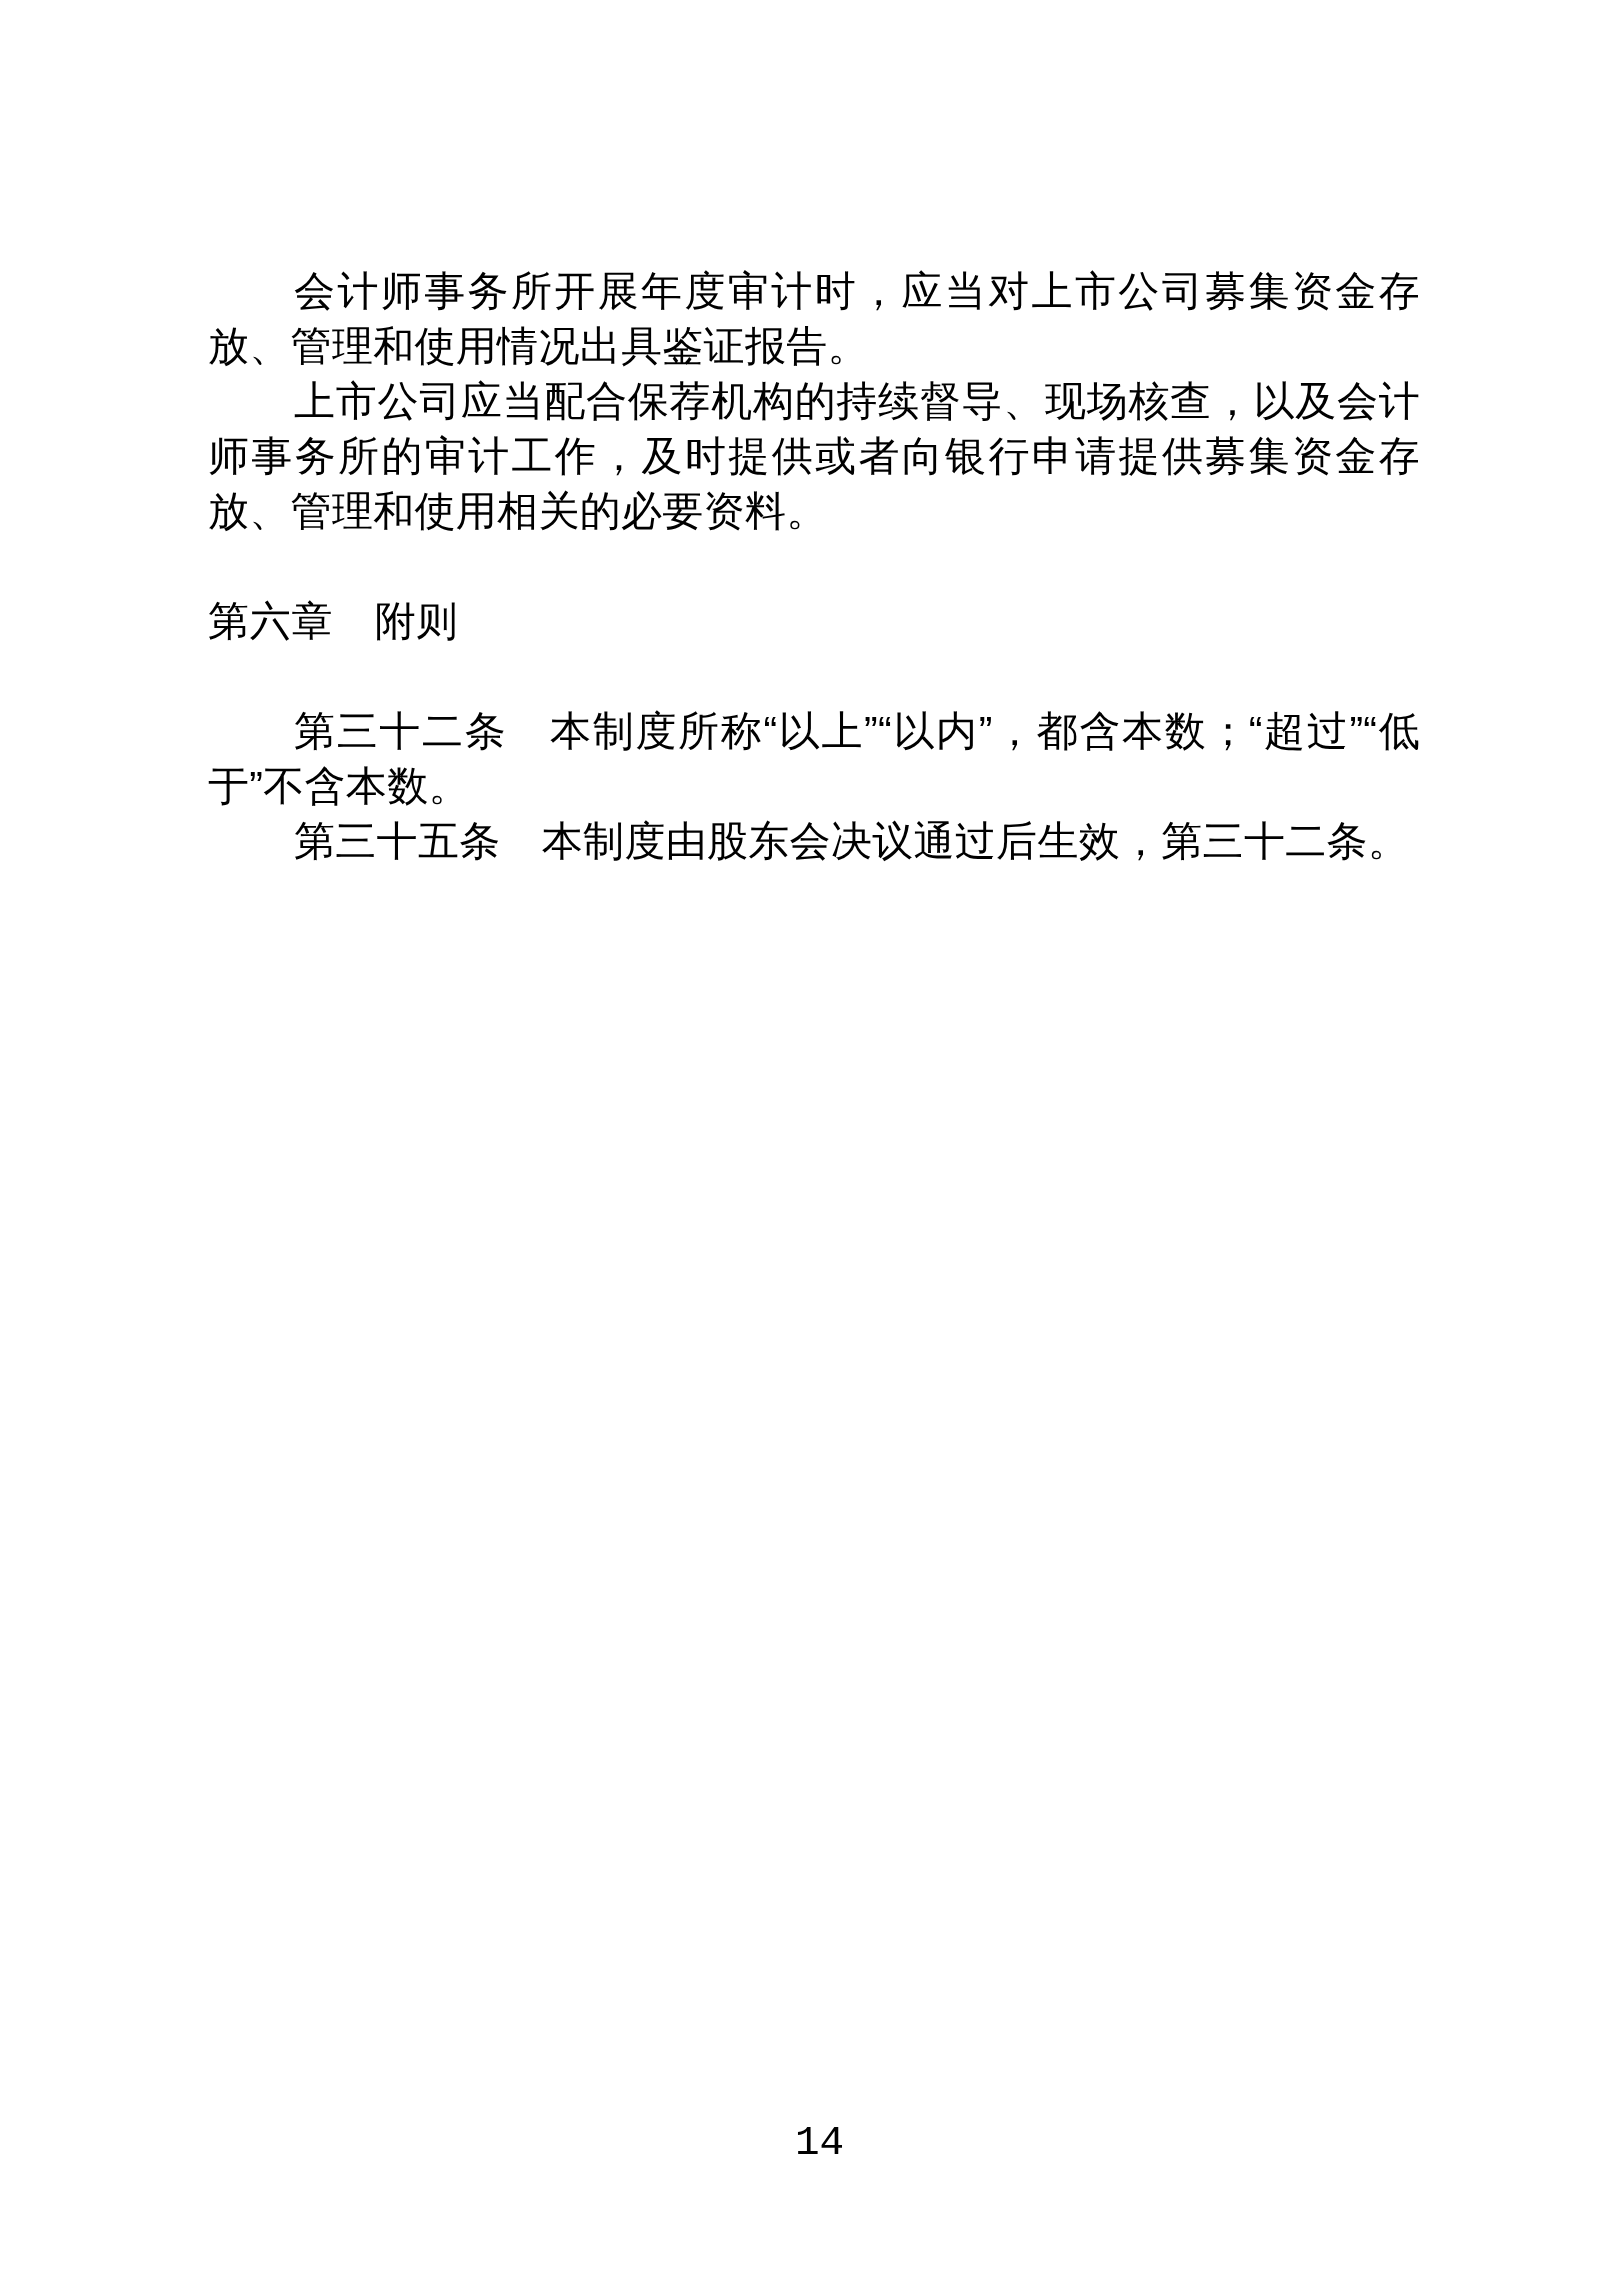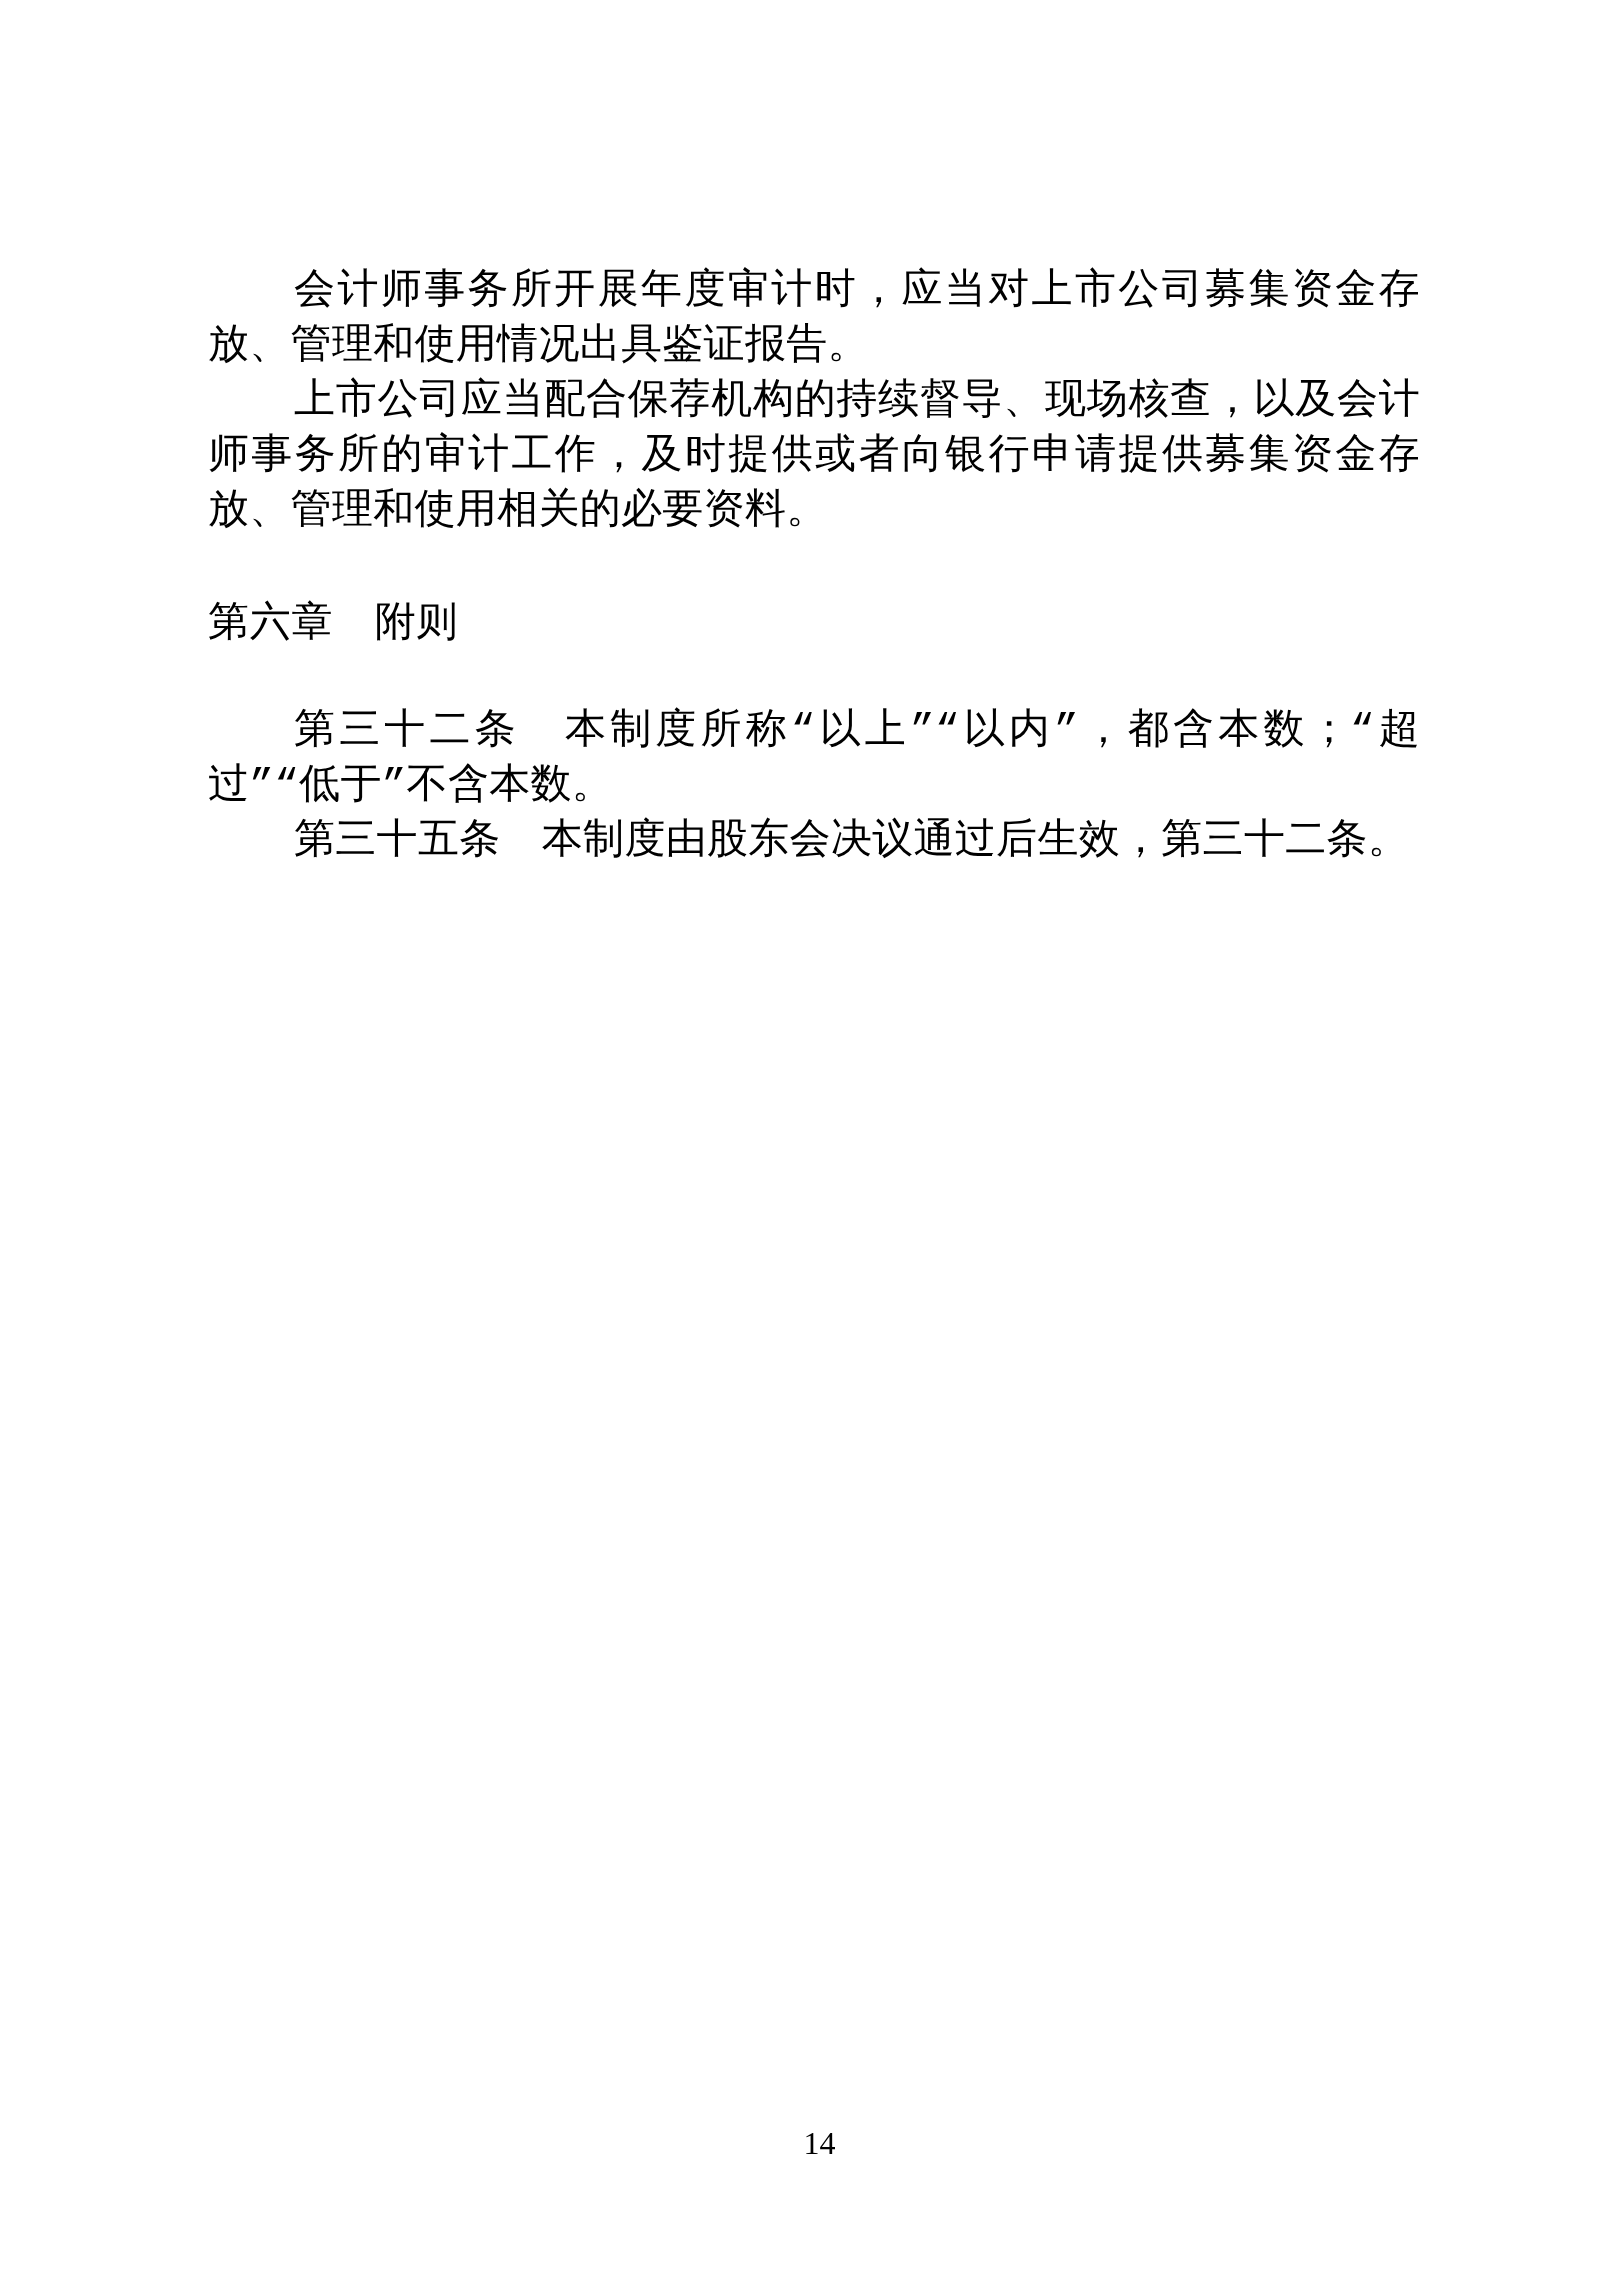--- a/index.html
+++ b/index.html
@@ -21,21 +21,21 @@
 
   
   .content {
     position: absolute;
     left: 208px;
     top: 264px;
     width: 1212px;
   }
 
   .para {
-    font-family: Liberation Mono, monospace;
+    font-family: Liberation Sans, sans-serif;
     font-size: 41px;
     line-height: 55px;
     letter-spacing: 0.3px;
     text-align: justify;
     text-justify: inter-character;
     text-indent: 86px;
     margin: 0;
     word-break: break-all;
     white-space: normal;
     color: #000000;
@@ -59,22 +59,22 @@
   .spacer-after-heading {
     height: 55px;
   }
 
   .page-number {
     position: absolute;
     left: 16px;
     right: 0;
     top: 2125px;
     text-align: center;
-    font-family: Liberation Serif, serif;
-    font-size: 32px;
+    font-family: Liberation Mono, monospace;
+    font-size: 41px;
     line-height: 37px;
     color: #000000;
   }
 </style>
 </head>
 <body>
 
 <div class="page">
 
   <div class="content">

